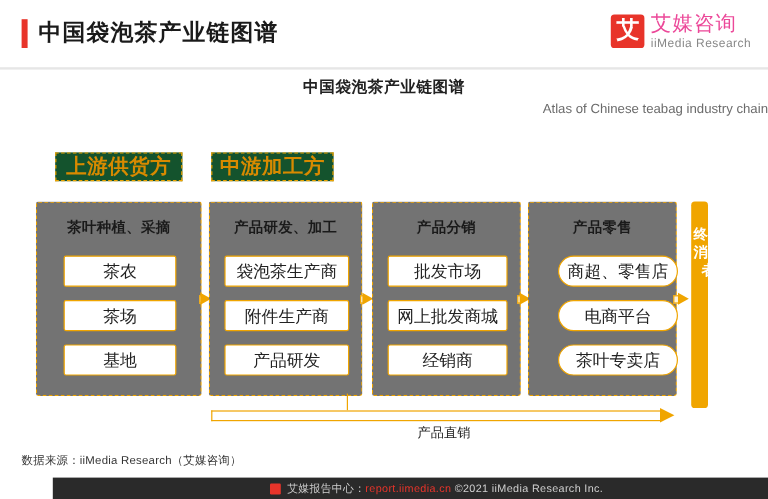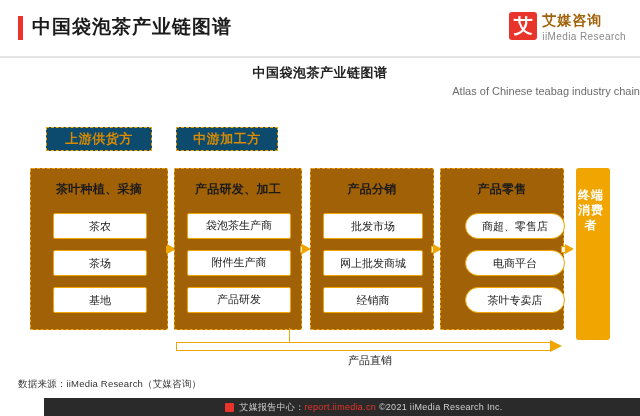--- a/index.html
+++ b/index.html
@@ -51,23 +51,23 @@
     color: #fff;
     font-size: 19px;
     font-weight: bold;
     line-height: 28px;
     text-align: center;
     border-radius: 3px;
     margin-right: 5px;
     margin-top: 2px;
   }
   #brand-cn {
-    font-size: 14px;
-    font-weight: bold;
-    color: #a16207;
+    font-size: 17px;
+    font-weight: normal;
+    color: #ec4899;
     letter-spacing: 1px;
     display: block;
     line-height: 20px;
   }
   #brand-en {
     font-size: 10px;
     color: #888;
     display: block;
     line-height: 14px;
     letter-spacing: 0.4px;
@@ -87,61 +87,61 @@
     top: 85px; left: 0; width: 640px;
     text-align: right;
     font-size: 11px;
     color: #6b6b6b;
   }
   
   .stage-head {
     position: absolute;
     height: 22px;
     border: 1px dashed #f0a500;
-    background: #0c4a6e;
+    background: #14532d;
     color: #d88a00;
-    font-size: 13px;
+    font-size: 17px;
     font-weight: bold;
     text-align: center;
     line-height: 22px;
     letter-spacing: 0.5px;
   }
   #stage-up { left: 46px; top: 127px; width: 104px; }
   #stage-mid { left: 176px; top: 127px; width: 100px; }
   #stage-down { left: 302px; top: 127px; width: 228px; }
   
   .group-box {
     position: absolute;
     border: 1px dashed #f0a500;
     border-radius: 2px;
-    background: #a16207;
+    background: #737373;
   }
   #box-up { left: 30px; top: 168px; width: 136px; height: 160px; }
-  #box-mid { left: 174px; top: 168px; width: 126px; height: 160px; font-family: Liberation Mono, monospace; }
+  #box-mid { left: 174px; top: 168px; width: 126px; height: 160px; }
   #box-dist { left: 310px; top: 168px; width: 122px; height: 160px; }
   #box-retail { left: 440px; top: 168px; width: 122px; height: 160px; }
   .group-title {
     position: absolute;
     width: 100%;
     text-align: center;
     top: 12px;
     font-size: 12px;
     font-weight: bold;
     color: #1a1a1a;
     letter-spacing: 0.3px;
   }
   
   .chip {
     position: absolute;
     height: 24px;
     border: 1px solid #f0a500;
     border-radius: 2px;
     background: #ffffff;
     color: #222;
-    font-size: 11px;
+    font-size: 14px;
     text-align: center;
     line-height: 24px;
   }
   .chip-up { left: 22px; width: 92px; }
   .chip-mid { left: 12px; width: 102px; }
   .chip-dist { left: 12px; width: 98px; }
   .chip-ret { left: 24px; width: 98px; border-radius: 13px; }
   .r1 { top: 44px; }
   .r2 { top: 81px; }
   .r3 { top: 118px; }
@@ -214,21 +214,21 @@
     left: 300px; top: 353px;
     width: 140px;
     text-align: center;
     font-size: 11px;
     color: #222;
   }
   
   #consumer-bar {
     position: absolute;
     left: 576px; top: 168px;
-    width: 34px; height: 172px;
+    width: 14px; height: 172px;
     background: #f0a500;
     border-radius: 3px;
   }
   #consumer-text {
     position: absolute;
     left: 0; top: 20px;
     width: 30px;
     color: #ffffff;
     font-size: 12px;
     font-weight: bold;

